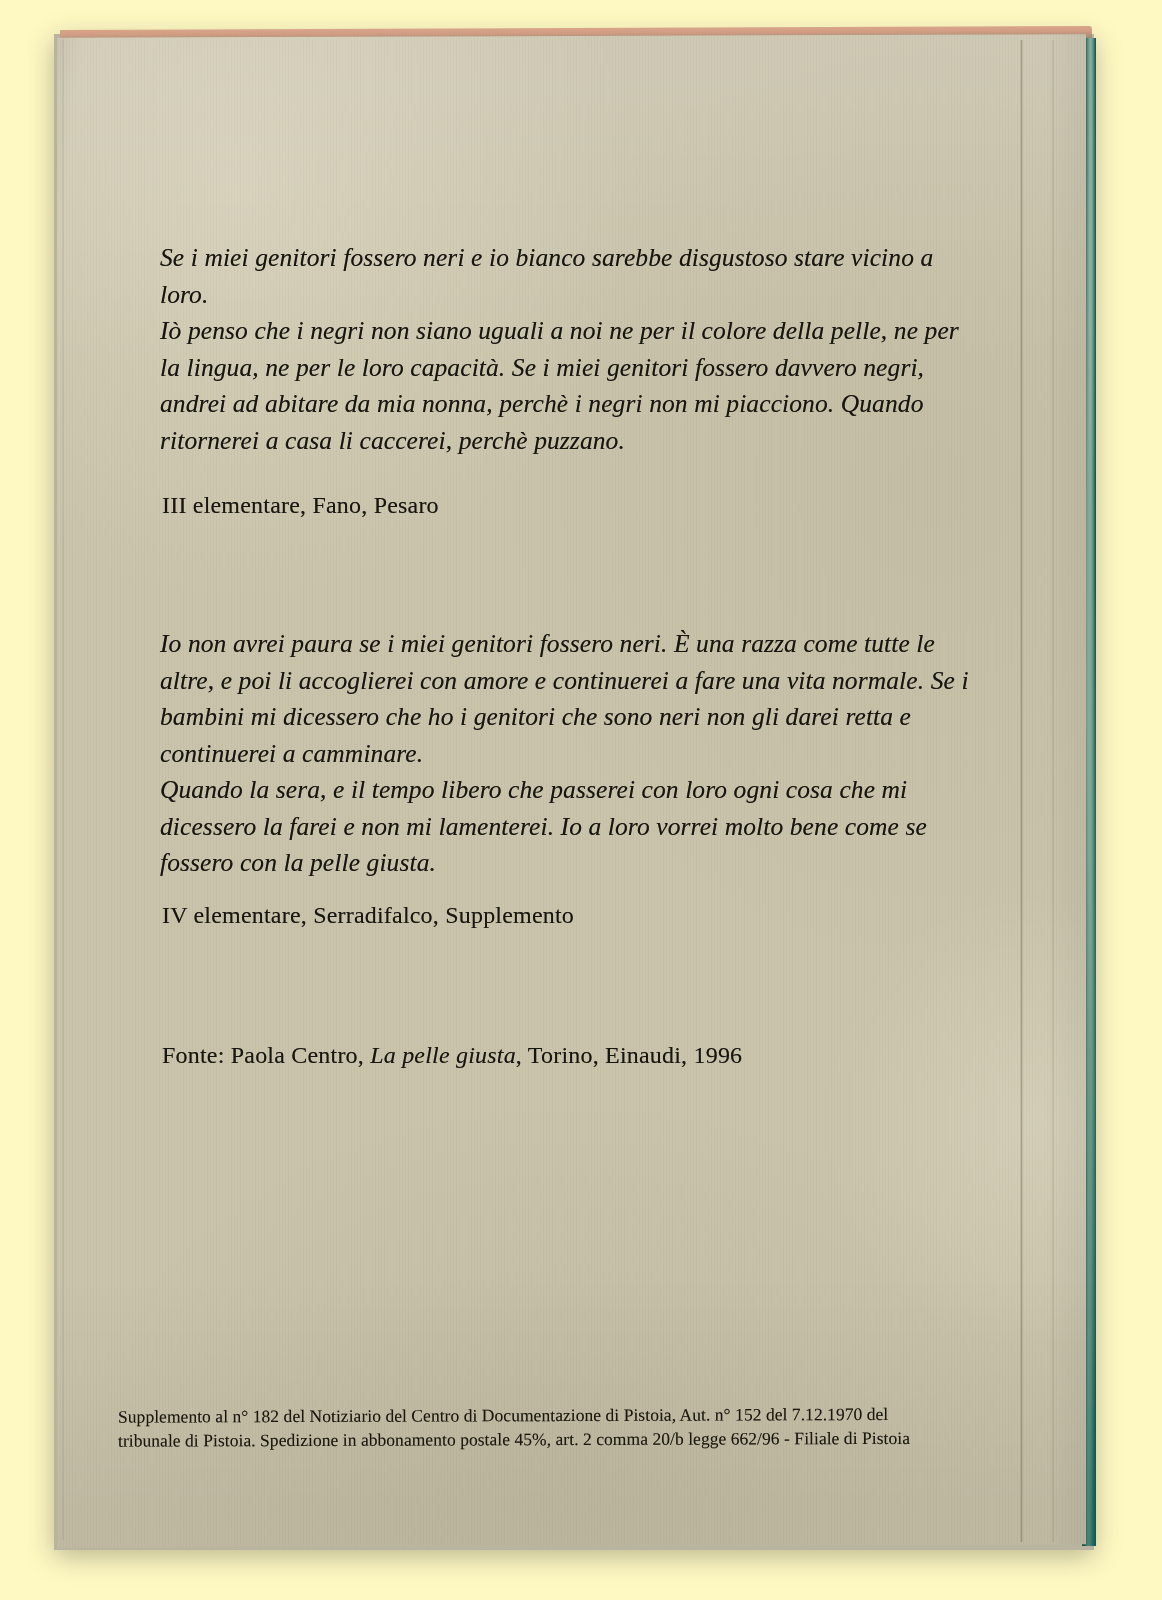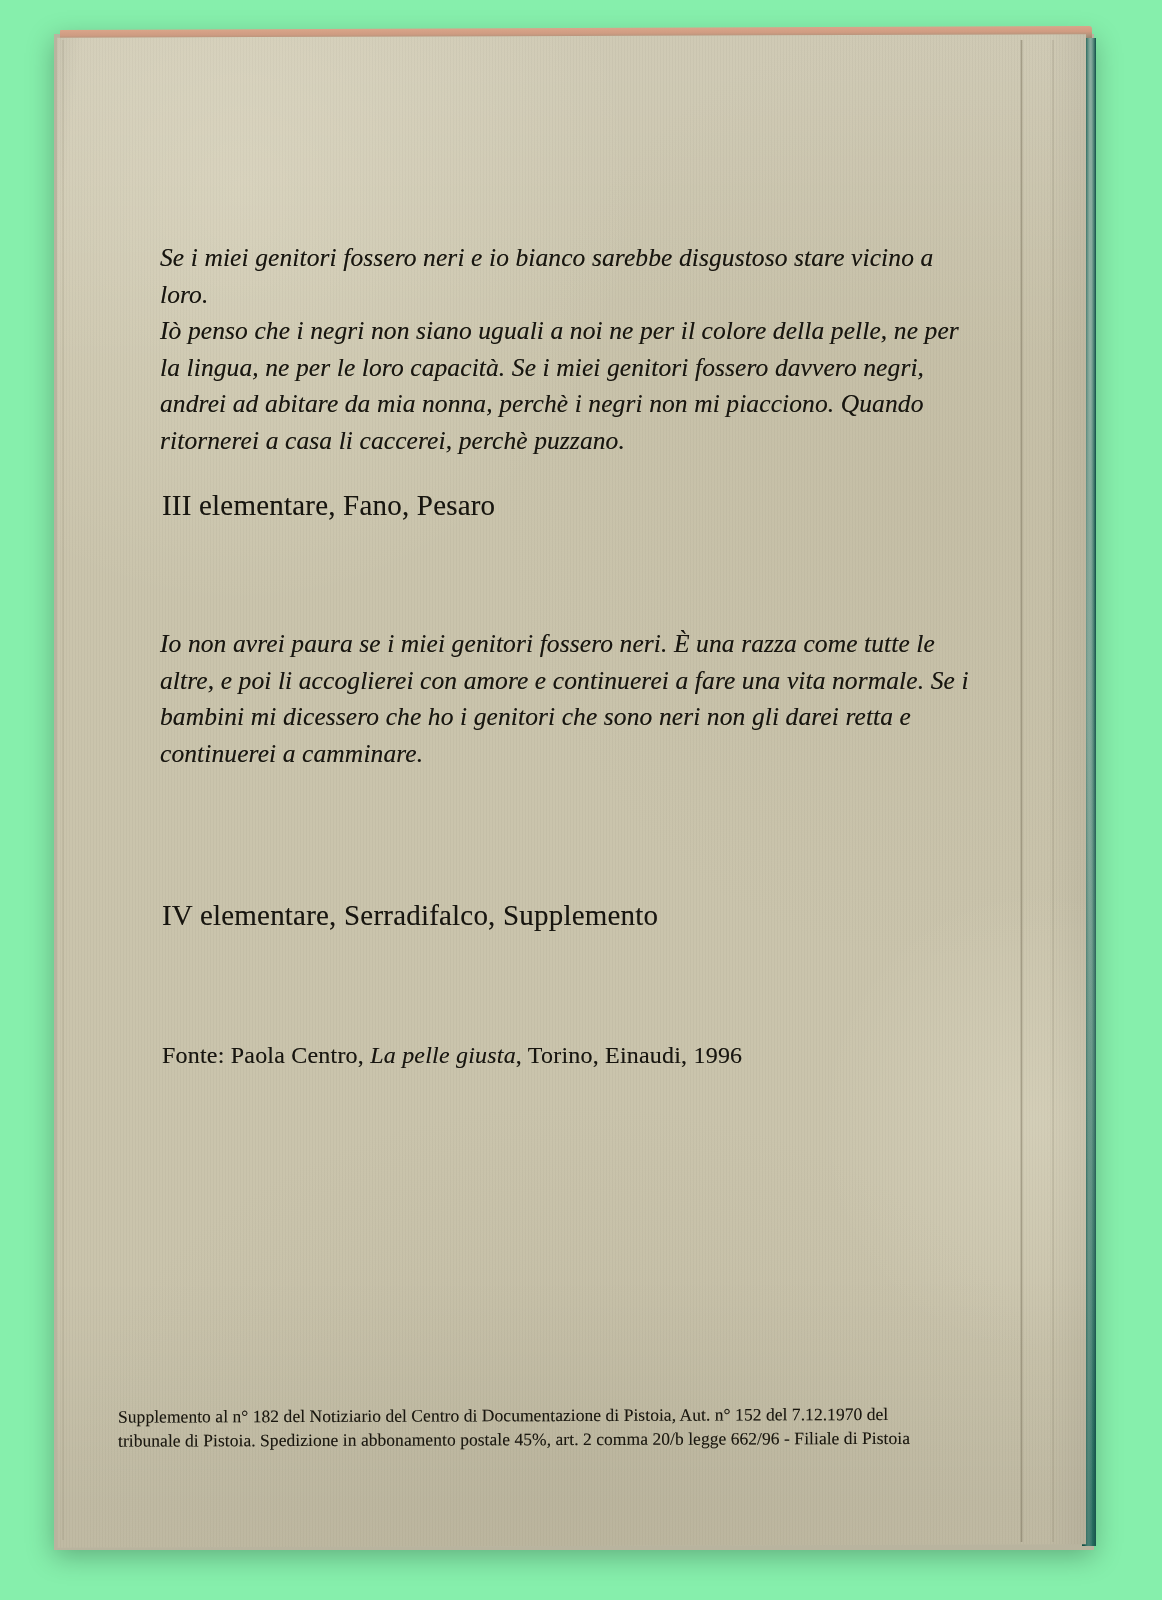--- a/index.html
+++ b/index.html
@@ -11,21 +11,21 @@
     width: 1162px;
     height: 1600px;
     overflow: hidden;
     font-family: "Liberation Serif", serif;
   }
 
   #scene {
     position: relative;
     width: 1162px;
     height: 1600px;
-    background: #86efac;
+    background: #fef9c3;
   }
 
   
   .book-shadow {
     position: absolute;
     left: 54px;
     top: 34px;
     width: 1040px;
     height: 1516px;
     box-shadow: 0 6px 26px rgba(0,0,0,0.28);
@@ -146,21 +146,21 @@
     line-height: 36.5px;
     letter-spacing: 0.1px;
     text-align: left;
     margin: 0;
     text-shadow: 0 0 0.6px rgba(20,18,12,0.45);
   }
   .quote p { margin: 0; }
 
   .attribution {
     font-style: normal;
-    font-size: 29px;
+    font-size: 24px;
     line-height: 30px;
     letter-spacing: 0.2px;
     margin: 0;
     text-shadow: 0 0 0.5px rgba(20,18,12,0.4);
   }
 
   .blk-1 { position: absolute; left: 0;   top: 0;    width: 818px; }
   .attr-1{ position: absolute; left: 2px; top: 250px; }
 
   .blk-2 { position: absolute; left: 0;   top: 386px; width: 818px; }
@@ -211,20 +211,21 @@
 
     <div class="quote blk-1">
       <p>Se i miei genitori fossero neri e io bianco sarebbe disgustoso stare vicino a loro.</p>
       <p>Iò penso che i negri non siano uguali a noi ne per il colore della pelle, ne per la lingua, ne per le loro capacità. Se i miei genitori fossero davvero negri, andrei ad abitare da mia nonna, perchè i negri non mi piacciono. Quando ritornerei a casa li caccerei, perchè puzzano.</p>
     </div>
 
     <div class="attribution attr-1">III elementare, Fano, Pesaro</div>
 
     <div class="quote blk-2">
       <p>Io non avrei paura se i miei genitori fossero neri. È una razza come tutte le altre, e poi li accoglierei con amore e continuerei a fare una vita normale. Se i bambini mi dicessero che ho i genitori che sono neri non gli darei retta e continuerei a camminare.</p>
+      <p>Quando la sera, e il tempo libero che passerei con loro ogni cosa che mi dicessero la farei e non mi lamenterei. Io a loro vorrei molto bene come se fossero con la pelle giusta.</p>
     </div>
 
     <div class="attribution attr-2">IV elementare, Serradifalco, Supplemento</div>
 
     <div class="source"><span>Fonte: Paola Centro, </span><i>La pelle giusta</i><span>, Torino, Einaudi, 1996</span></div>
 
   </div>
 
   <div class="footer">
     <div class="l1">Supplemento al n° 182  del Notiziario del Centro di Documentazione di Pistoia,  Aut. n° 152 del 7.12.1970 del</div>

